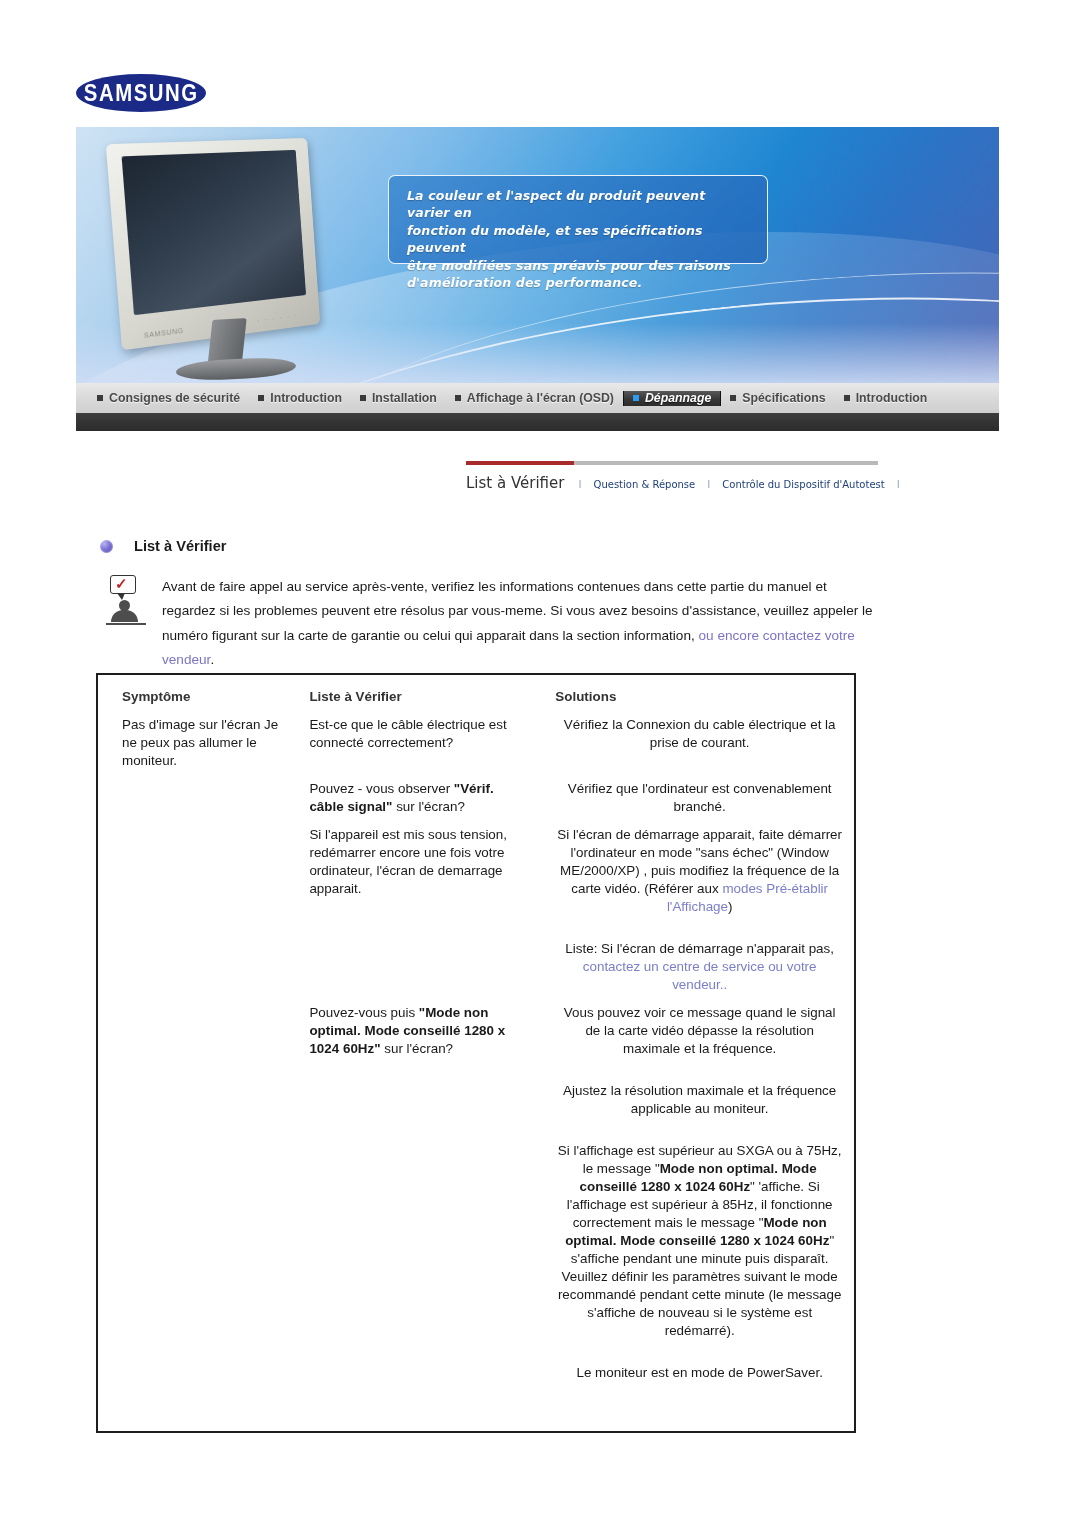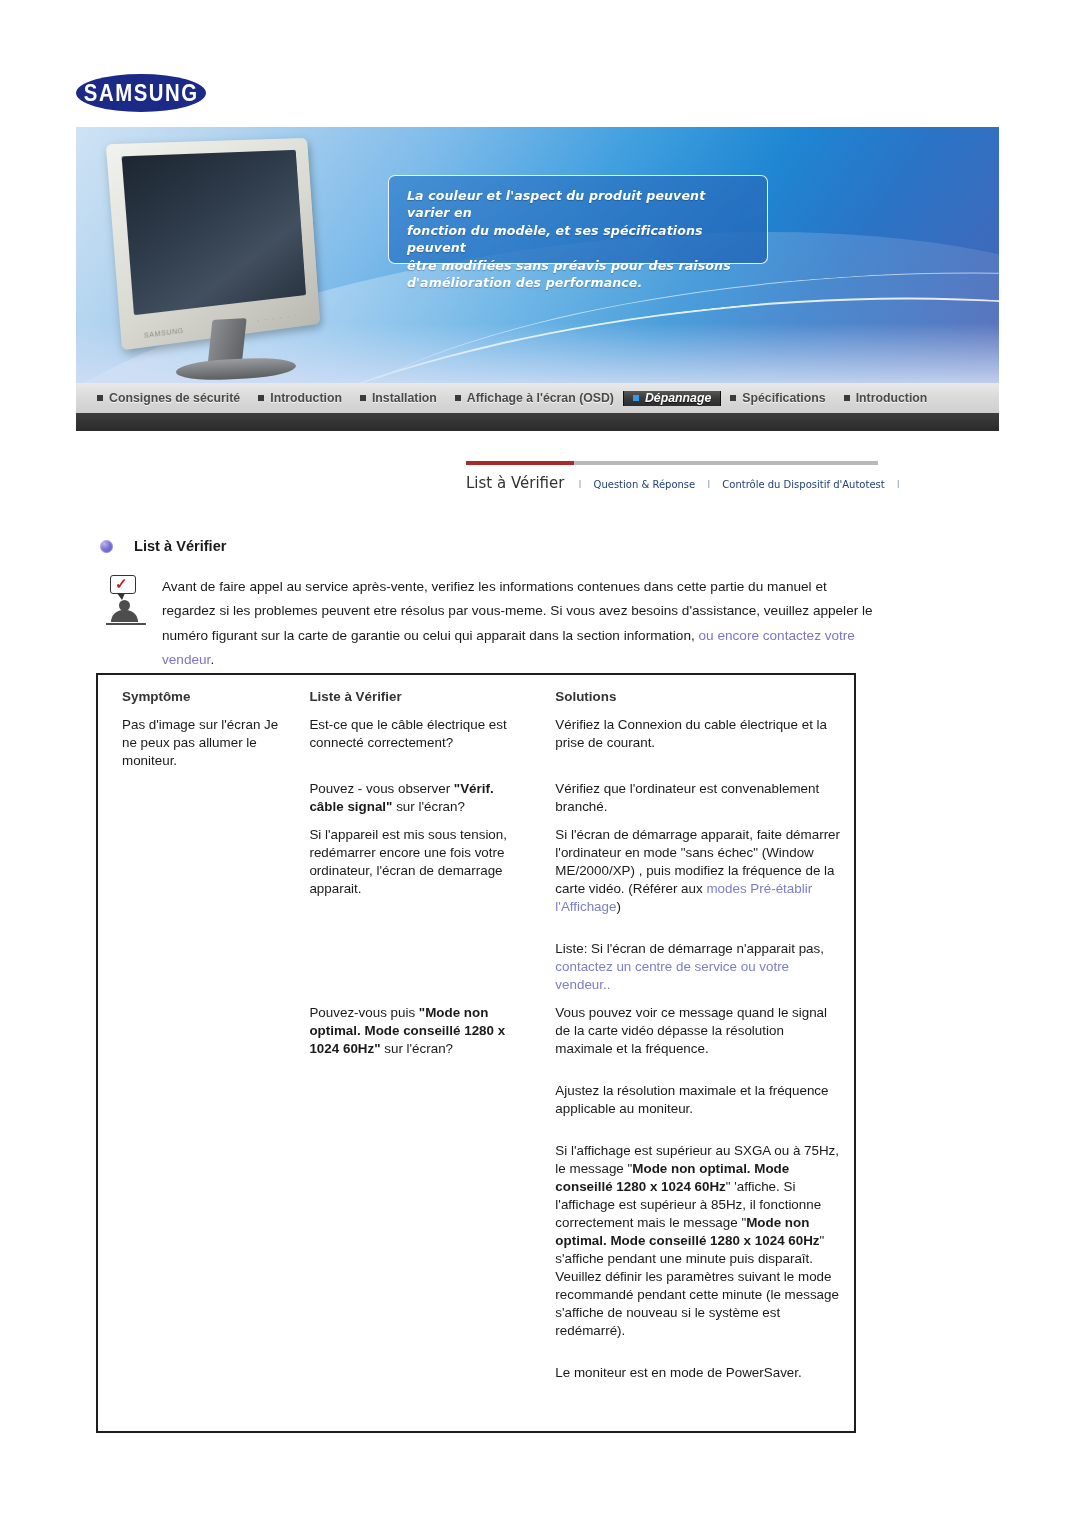--- a/index.html
+++ b/index.html
@@ -350,21 +350,21 @@
     line-height: 18px;
     color: #1a1a1a;
     padding: 0 10px 0 0;
   }
   .col-a { width: 200px; padding-left: 24px !important; }
   .col-b { width: 218px; }
   .col-c { width: 318px; }
   th.col-b { padding-left: 6px !important; }
   th.col-c { padding-left: 28px !important; }
   td.col-b { padding-left: 6px !important; }
-  td.col-c { padding-left: 28px !important; }
+  td.col-c { padding-left: 28px !important; text-align: center; }
   .blk { margin-bottom: 24px; }
   .blk:last-child { margin-bottom: 0; }
   .b { font-weight: bold; }
   .spacer-row td { height: 10px; }
 </style>
 </head>
 <body>
 
 <div class="logo-wrap">
   <div class="logo-ellipse">

